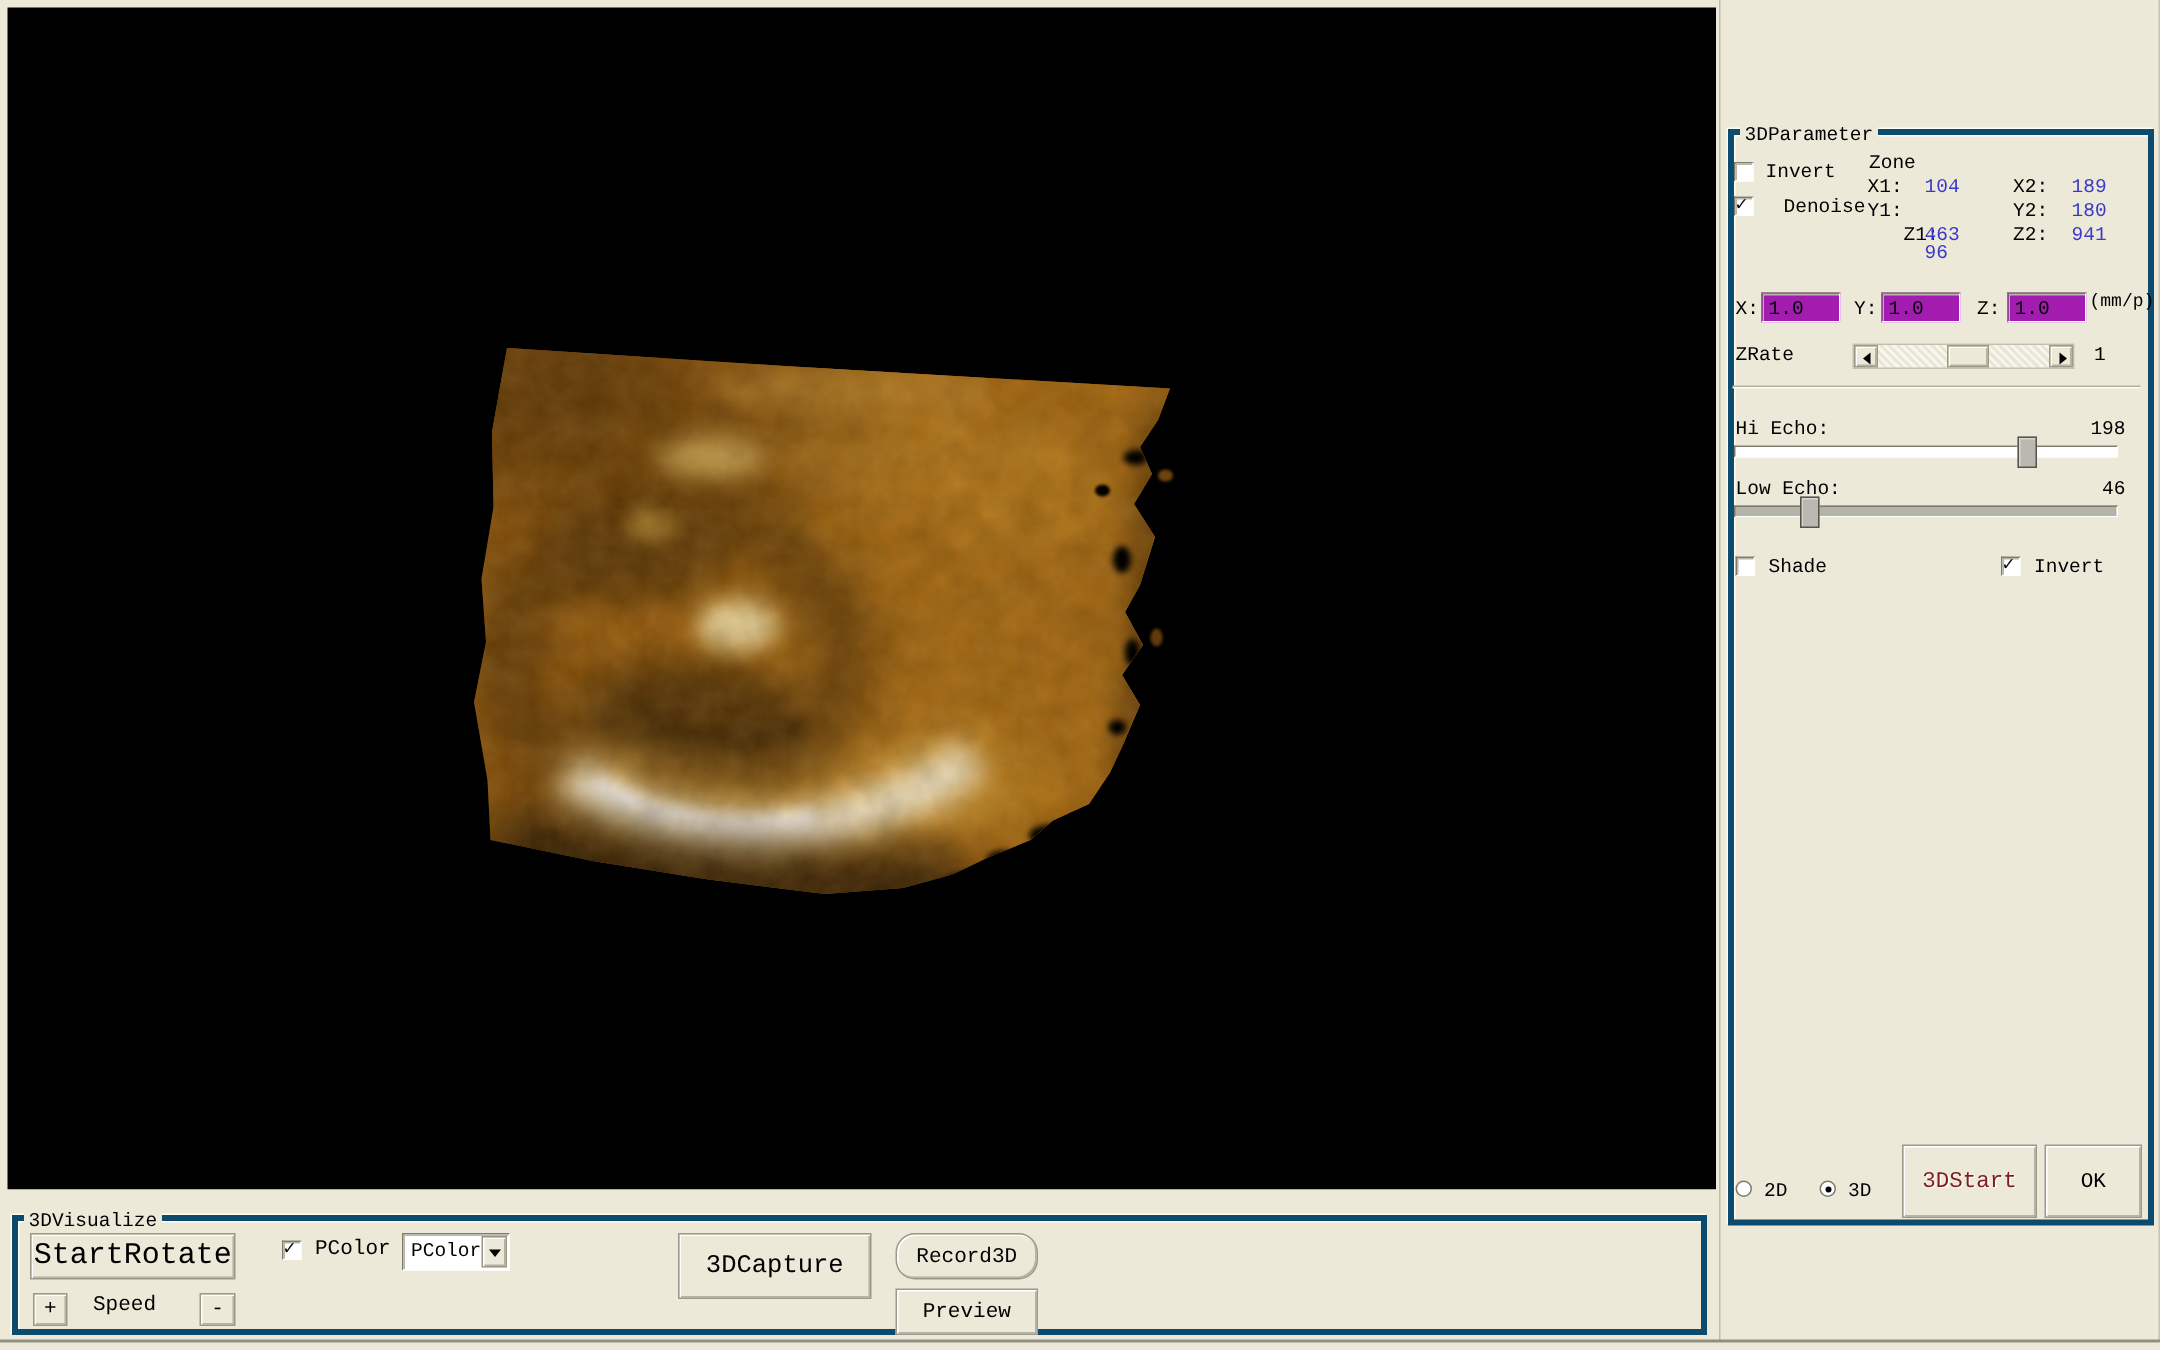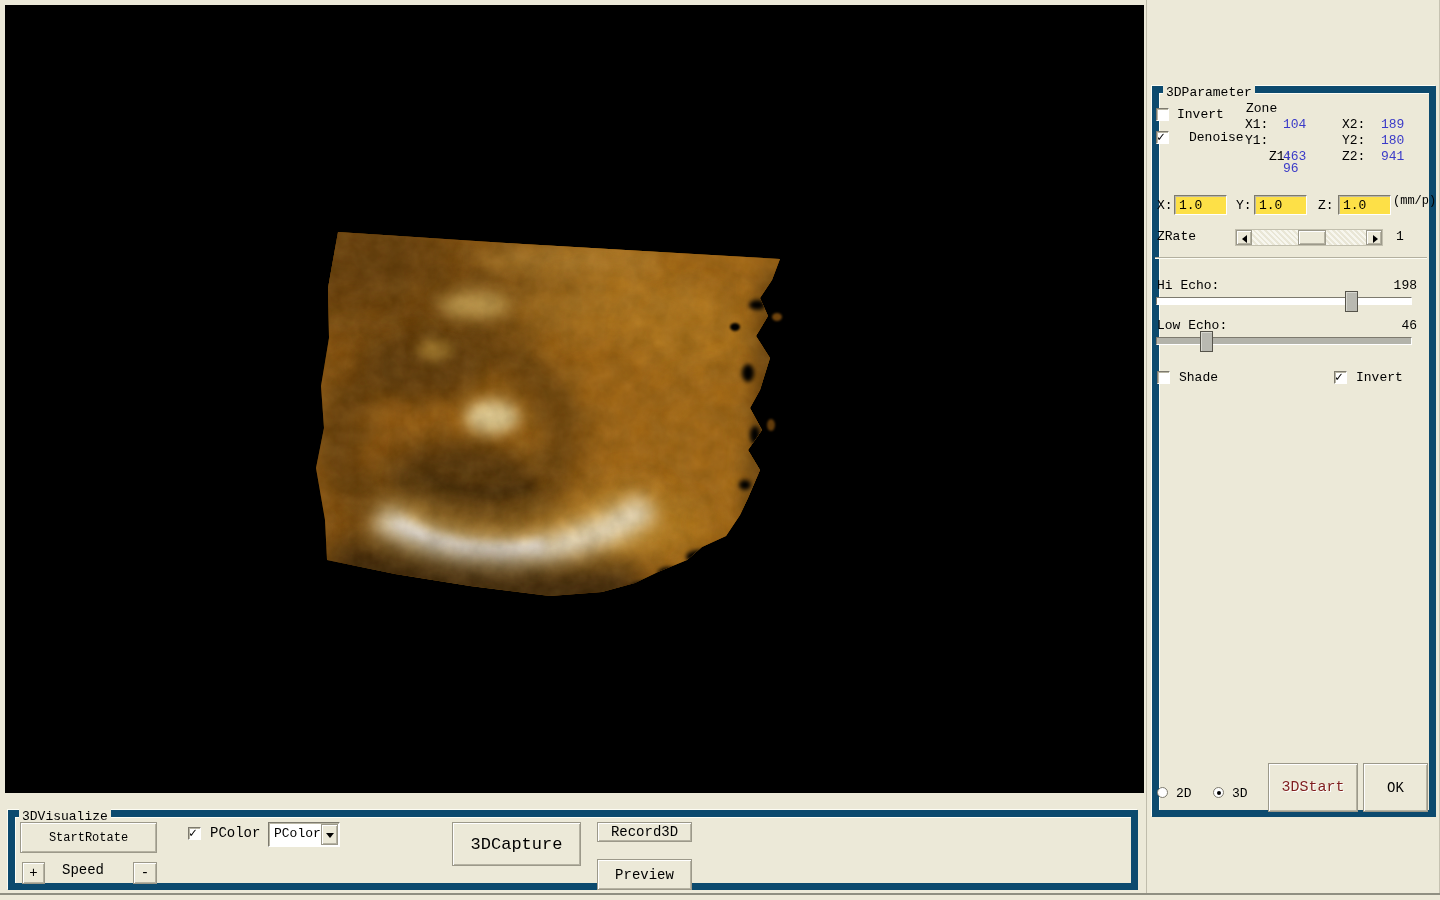--- a/index.html
+++ b/index.html
@@ -7,36 +7,36 @@
   body { background:#ece9d8; font-family:"Liberation Mono","DejaVu Sans Mono",monospace; font-size:13px; color:#000; }
   .screen { position:relative; width:1440px; height:900px; }
 
   .viewport { position:absolute; left:5px; top:5px; width:1139px; height:788px; background:#000; }
 
   .right-panel { position:absolute; left:1146px; top:0; width:294px; height:894px;
                  background:#ece9d8; border-left:1px solid #c0bdac; border-right:1px solid #c6c3b2; }
   .bottom-panel { position:absolute; left:0; top:793px; width:1144px; height:100px; background:#ece9d8; }
   .bottom-strip { position:absolute; left:0; top:893px; width:1440px; height:2px; background:#8f8f82; }
 
-  .groupbox { position:absolute; border:7px solid #0c4a6e; box-shadow:1px 1px 0 #fdfdf4 inset, -1px -1px 0 #fdfdf4; }
+  .groupbox { position:absolute; border:4px solid #0c4a6e; box-shadow:1px 1px 0 #fdfdf4 inset, -1px -1px 0 #fdfdf4; }
   .groupbox-label { position:absolute; top:-8px; left:4px; background:#ece9d8; padding:0 3px; line-height:15px; white-space:nowrap; }
 
   .chk { position:absolute; width:13px; height:13px; background:#fff;
          border:1px solid; border-color:#7d7a6e #fff #fff #7d7a6e; box-shadow:1px 1px 0 #b9b6a5 inset; }
   .chk .tick { position:absolute; left:0px; top:-3px; font-size:13px; font-weight:bold; color:#000; }
   .lbl { position:absolute; white-space:nowrap; line-height:15px; }
 
   .radio { position:absolute; width:11px; height:11px; border-radius:50%; background:#fff; border:1px solid #7d7a6e; }
   .radio .dot { position:absolute; left:3px; top:3px; width:4px; height:4px; border-radius:50%; background:#000; }
 
   .btn { position:absolute; background:#ece9d8; border:1px solid #9c998a; text-align:center;
          box-shadow:inset 1px 1px 0 #ffffff, inset -1px -1px 0 #b5b2a2; cursor:default; white-space:nowrap; }
   .btn.disabled { color:#7f1d1d; text-shadow:1px 1px 0 #fff; }
 
-  .tinput { position:absolute; background:#fde047; border:1px solid; border-color:#7d7a6e #fff #fff #7d7a6e;
+  .tinput { position:absolute; background:#a21caf; border:1px solid; border-color:#7d7a6e #fff #fff #7d7a6e;
             box-shadow:1px 1px 0 #b9b6a5 inset; padding:2px 0 0 4px; line-height:15px; }
 
   .combo { position:absolute; background:#fff; border:1px solid; border-color:#7d7a6e #fff #fff #7d7a6e;
            box-shadow:1px 1px 0 #b9b6a5 inset; }
   .combo .cval { position:absolute; left:5px; top:3px; }
   .combo .cbtn { position:absolute; right:1px; top:1px; bottom:1px; width:17px; background:#ece9d8;
                  border:1px solid #9c998a; box-shadow:inset 1px 1px 0 #fff, inset -1px -1px 0 #b5b2a2; }
   .tri-down { position:absolute; left:4px; top:8px; width:0; height:0;
               border-left:4px solid transparent; border-right:4px solid transparent; border-top:5px solid #000; }
   .tri-left { position:absolute; left:5px; top:4px; width:0; height:0;
@@ -207,36 +207,36 @@
 
     <button class="btn disabled" style="left:121px; top:763px; width:90px; height:49px; font-size:15px; font-family:inherit;">3DStart</button>
     <button class="btn" style="left:216px; top:763px; width:65px; height:49px; font-size:14px; font-family:inherit;">OK</button>
   </div>
 
   <div class="bottom-panel">
     <div class="groupbox" style="left:8px; top:17px; width:1130px; height:80px;">
       <span class="groupbox-label">3DVisualize</span>
     </div>
 
-    <button class="btn" style="left:20px; top:29px; width:137px; height:31px; font-size:12px; font-family:inherit;">StartRotate</button>
+    <button class="btn" style="left:20px; top:29px; width:137px; height:31px; font-size:20px; font-family:inherit;">StartRotate</button>
 
     <span class="chk" style="left:188px; top:34px;">
       <span class="tick">✓</span>
     </span>
     <span class="lbl" style="left:210px; top:33px; font-size:14px;">PColor</span>
 
     <span class="combo" style="left:268px; top:29px; width:72px; height:25px;">
       <span class="cval">PColor</span>
       <span class="cbtn">
           <span class="tri-down"></span>
         </span>
     </span>
 
     <button class="btn" style="left:452px; top:29px; width:129px; height:44px; font-size:17px; font-family:inherit;">3DCapture</button>
-    <button class="btn" style="left:597px; top:29px; width:95px; height:20px; font-size:14px; font-family:inherit;">Record3D</button>
+    <button class="btn" style="left:597px; top:29px; width:95px; height:31px; font-size:14px; font-family:inherit;border-radius:13px;">Record3D</button>
     <button class="btn" style="left:597px; top:66px; width:95px; height:31px; font-size:14px; font-family:inherit;">Preview</button>
 
     <button class="btn" style="left:22px; top:69px; width:23px; height:22px; font-size:14px; font-family:inherit;">+</button>
     <span class="lbl" style="left:62px; top:70px; font-size:14px;">Speed</span>
     <button class="btn" style="left:133px; top:69px; width:24px; height:22px; font-size:14px; font-family:inherit;">-</button>
   </div>
 
   <div class="bottom-strip"></div>
 </div>
 

